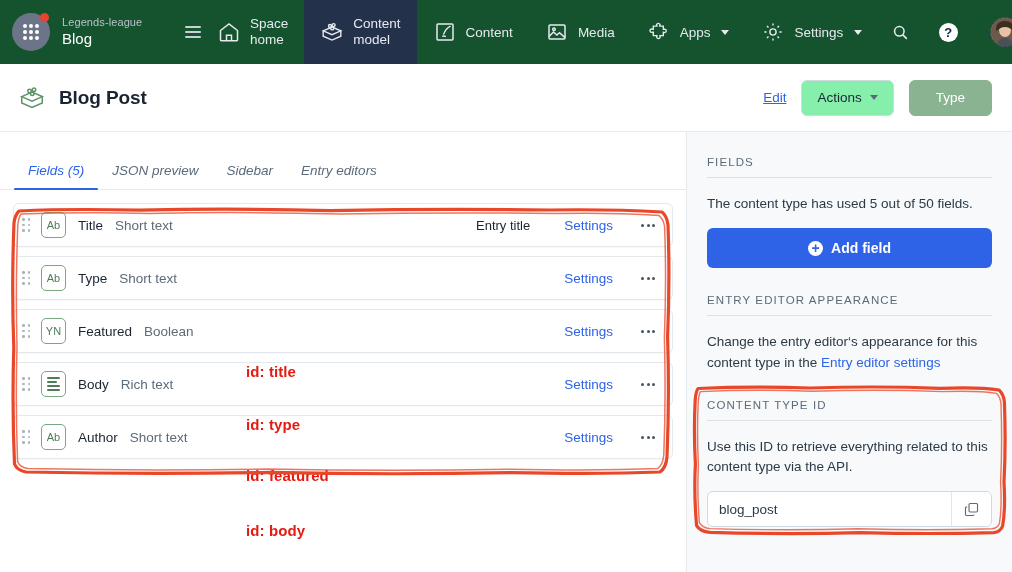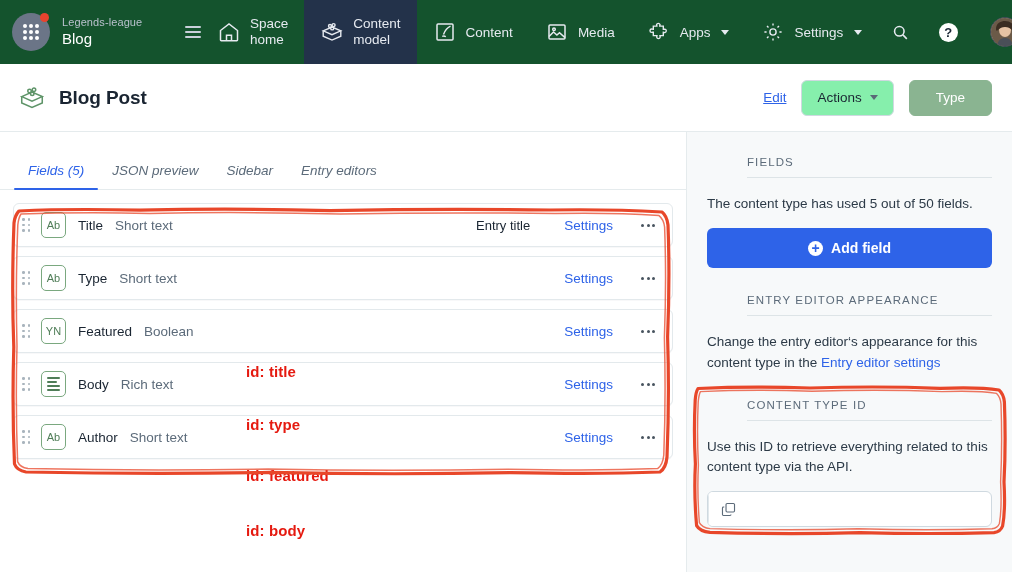--- a/index.html
+++ b/index.html
@@ -247,21 +247,20 @@
     background: #f7f9fa;
     padding: 24px 20px 0 20px;
     position: relative;
   }
   .side-h {
     font-size: 11.5px; letter-spacing: 1.1px; color: #5c6b7a;
     text-transform: uppercase;
     padding-bottom: 9px;
     border-bottom: 1px solid #dde4e7;
     margin-bottom: 16px;
-    margin-left: 40px;
   }
   .side-p {
     font-size: 13.5px; color: #2c3a47; line-height: 1.5; margin-bottom: 14px;
   }
   .inline-link { color: #2e63e8; cursor: pointer; }
   .btn-add {
     width: 100%; height: 40px;
     background: #2e63e8; border: none; border-radius: 6px;
     color: #fff; font-size: 14px; font-weight: 600;
     display: flex; align-items: center; justify-content: center; gap: 8px;
@@ -592,20 +591,21 @@
       <div class="side-h">ENTRY EDITOR APPEARANCE</div>
       <div class="side-p">
         <span>Change the entry editor‘s appearance for this content type in the </span><span class="inline-link">Entry editor settings</span>
       </div>
     </div>
 
     <div class="side-block" style="margin-bottom:0;">
       <div class="side-h">CONTENT TYPE ID</div>
       <div class="side-p">Use this ID to retrieve everything related to this content type via the API.</div>
       <div class="idinput">
+        <input type="text" readonly="" value="blog_post" style="">
         <div class="copybtn">
           <svg width="17" height="17" viewBox="0 0 24 24" fill="none" stroke="#5c6b7a" stroke-width="1.6">
             <rect x="8.5" y="3.5" width="12" height="12" rx="1.6"></rect>
             <path d="M15.5 19.2a1.3 1.3 0 0 1-1.3 1.3H4.8a1.3 1.3 0 0 1-1.3-1.3V9.8a1.3 1.3 0 0 1 1.3-1.3h1.2"></path>
           </svg>
         </div>
       </div>
     </div>
 
     <div class="annot" style="left:3px; top:252px;">

